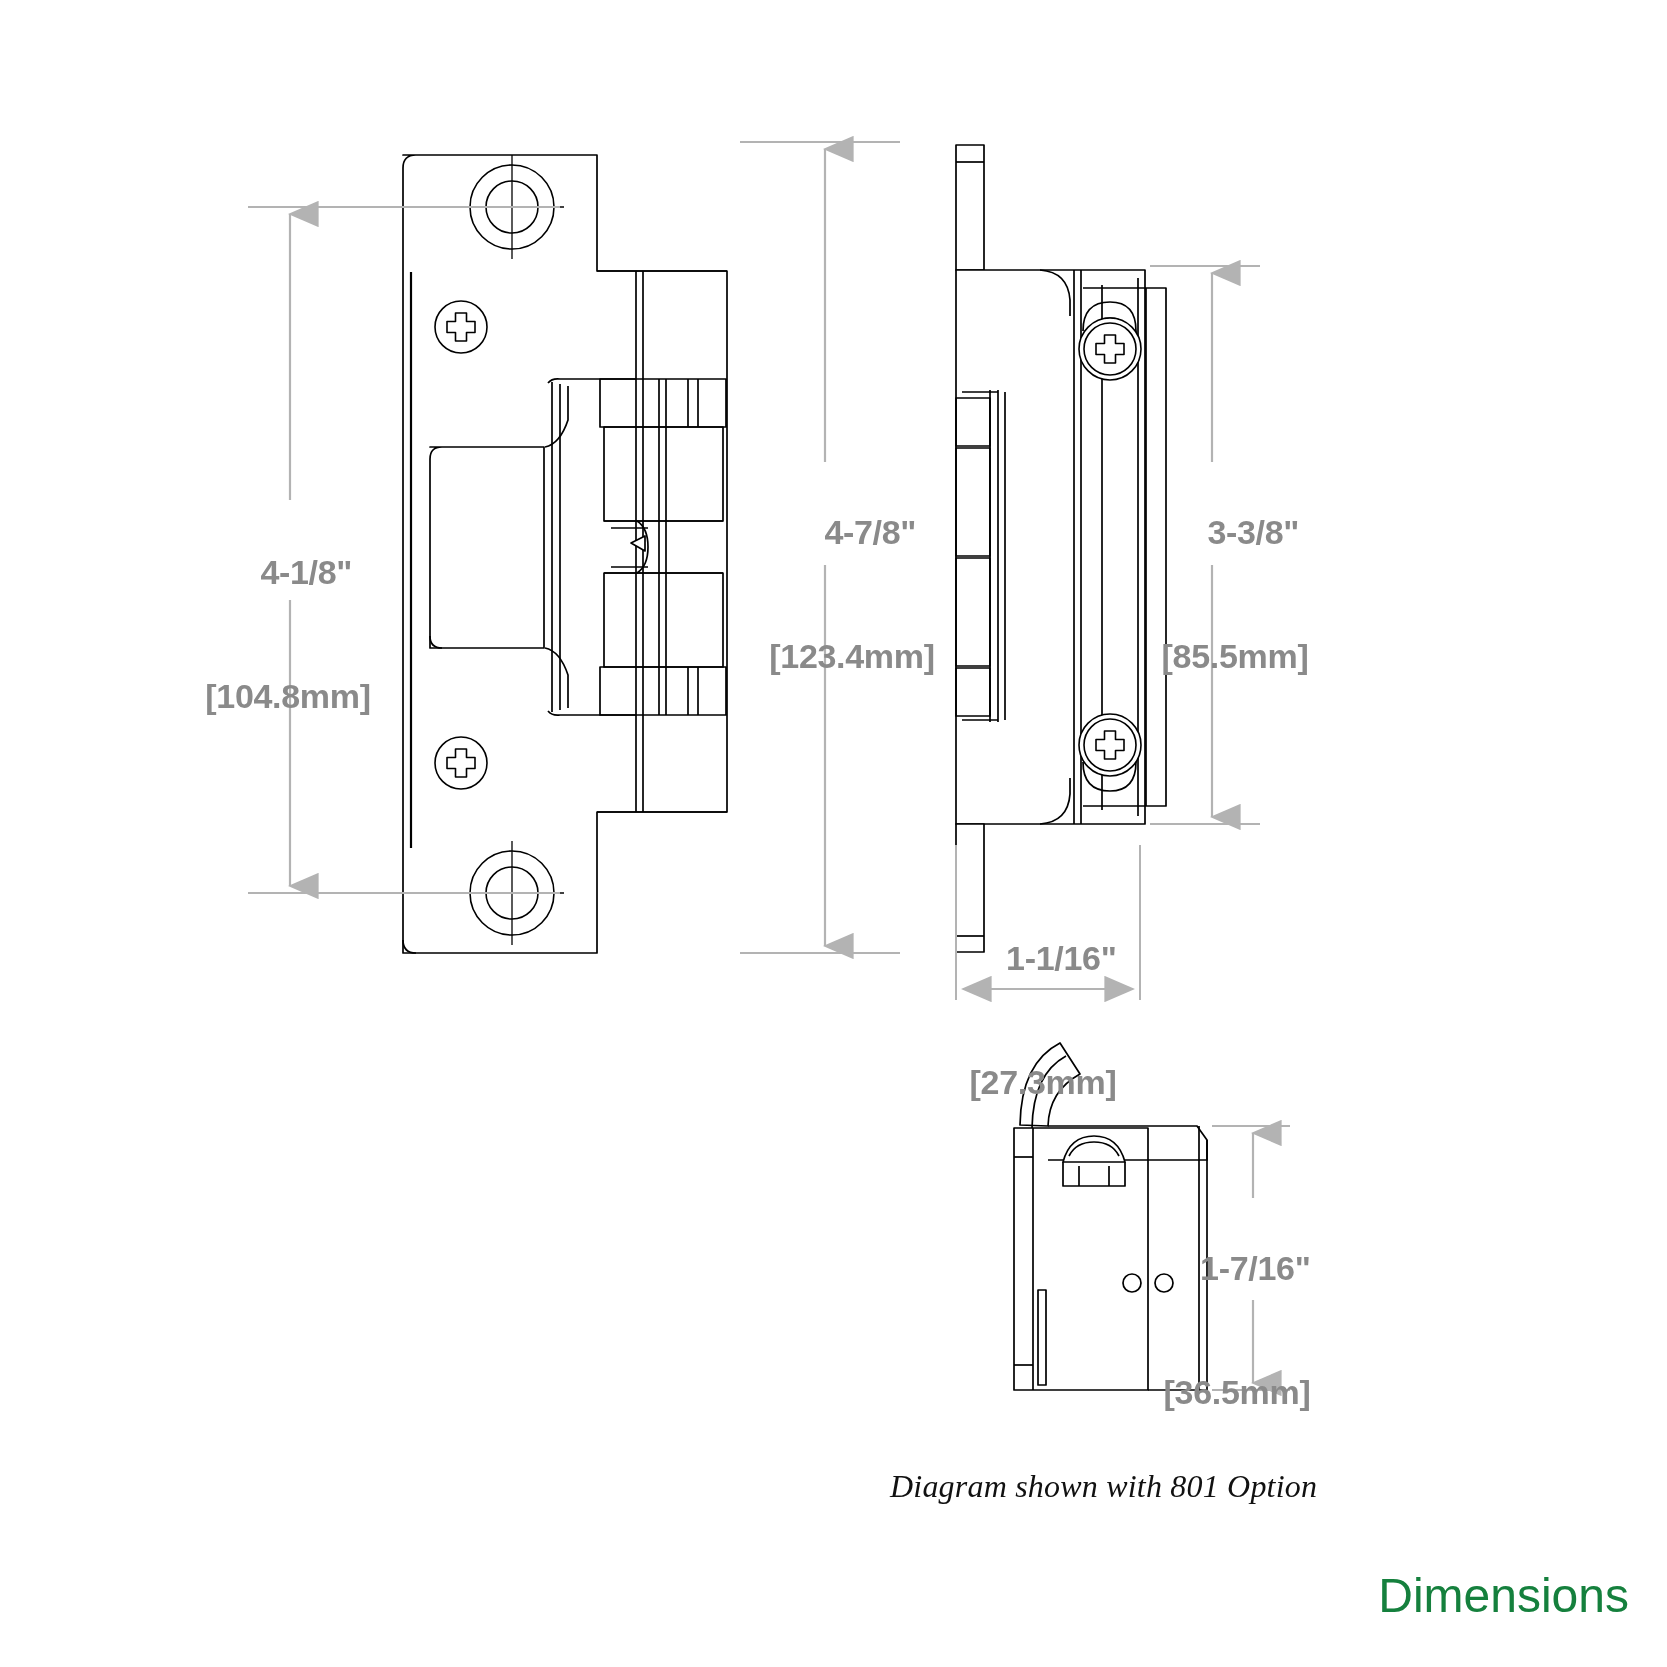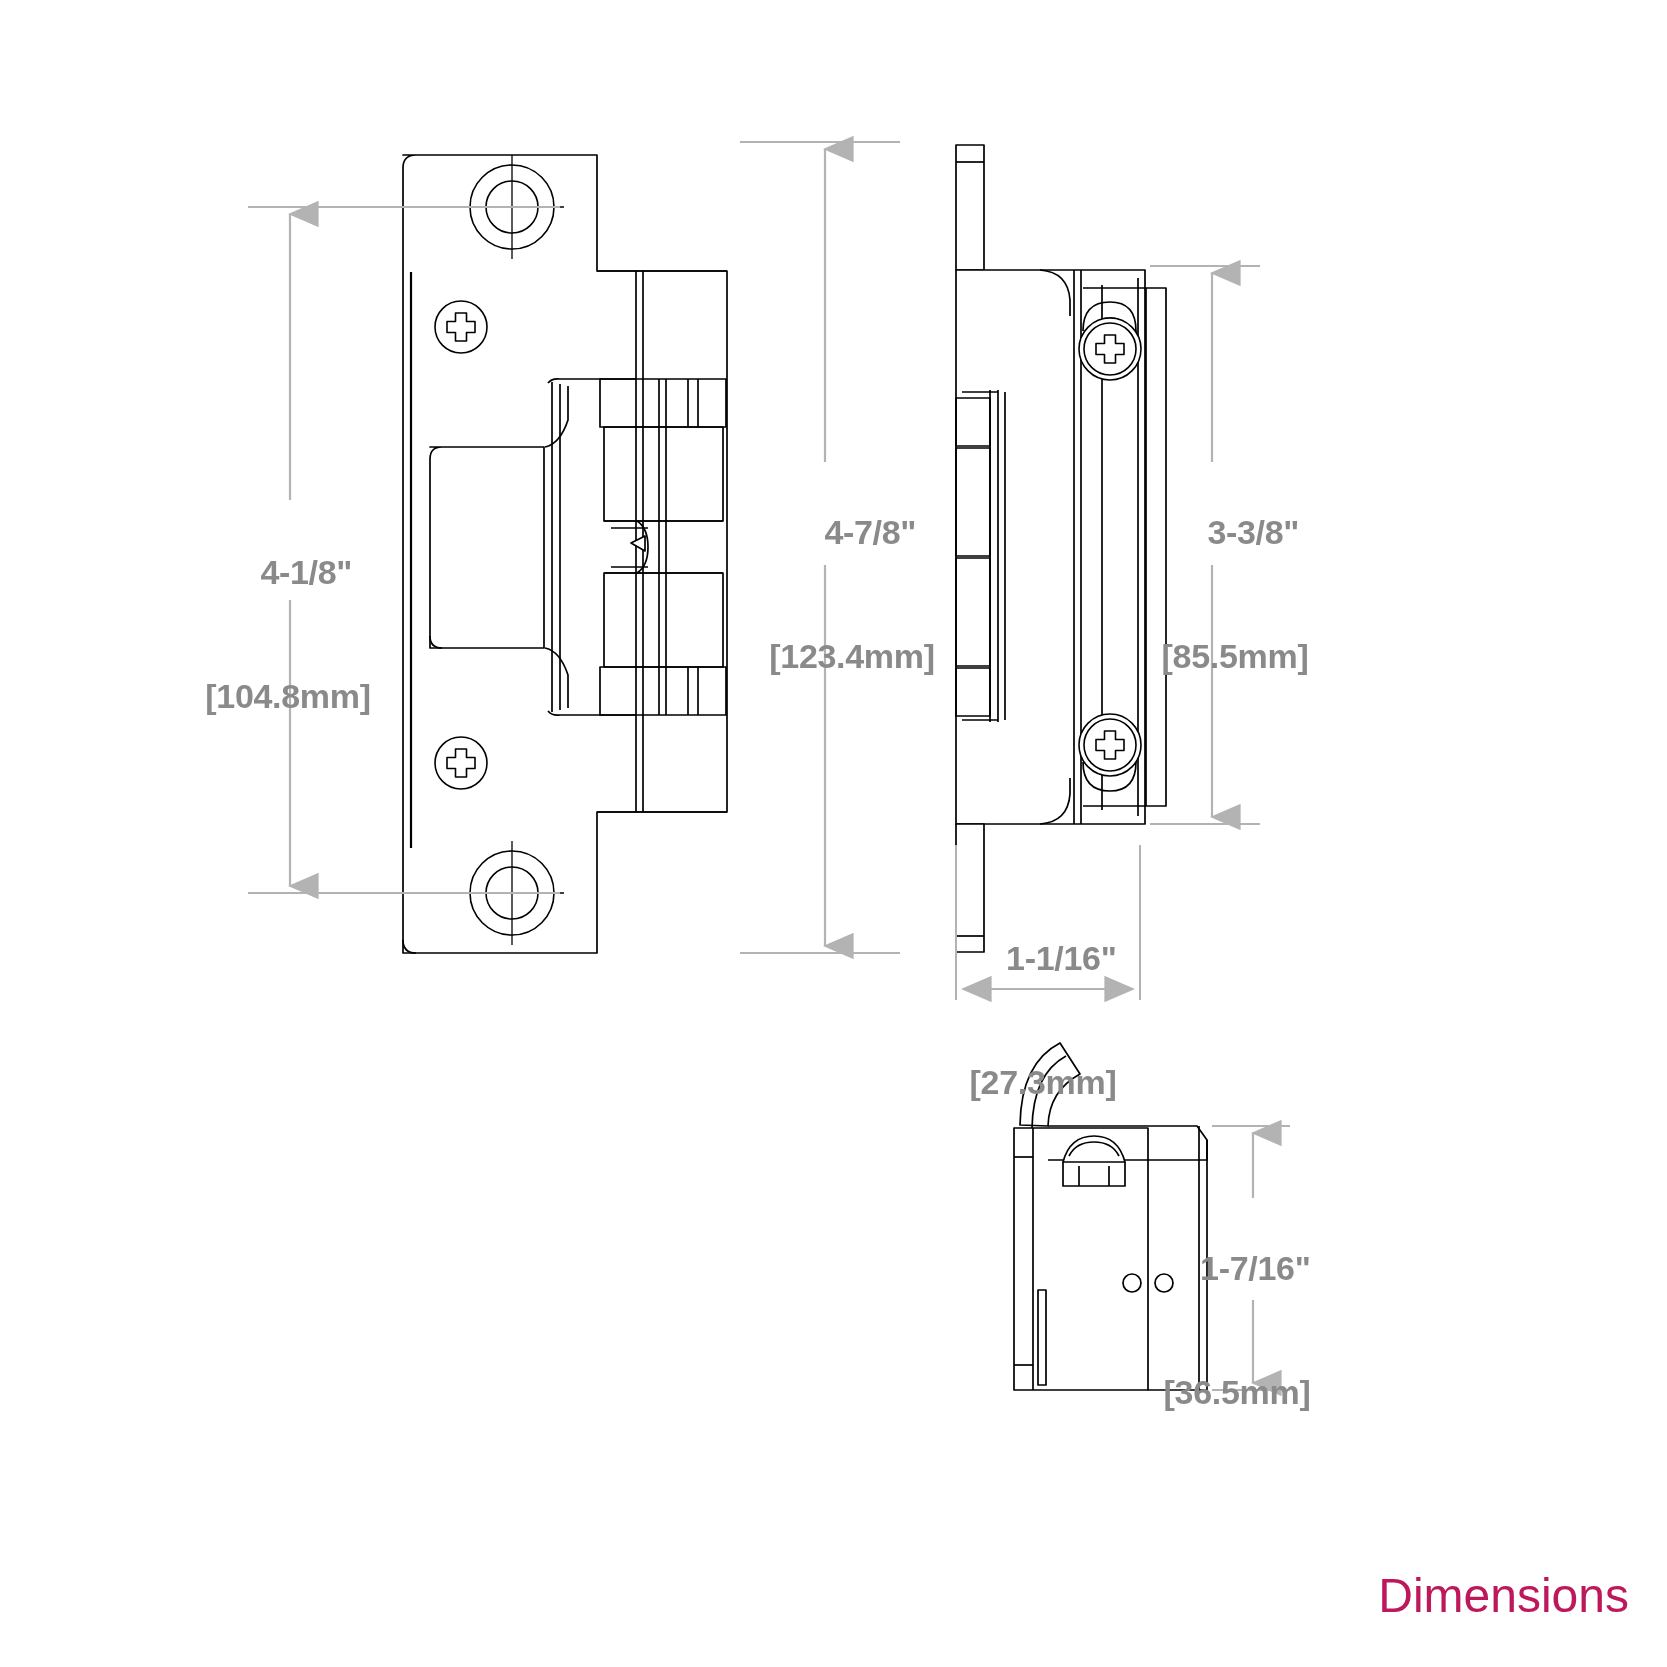--- a/index.html
+++ b/index.html
@@ -284,16 +284,17 @@
   <div class="dimtext" style="left: 928px; top: 898px; width: 230px; color: rgb(138, 138, 138);">
     <span>1-1/16"</span>
     <span class="l2">[27.3mm]</span>
   </div>
 
   <div class="dimtext" style="left: 1122px; top: 1208px; width: 230px; color: rgb(138, 138, 138);">
     <span>1-7/16"</span>
     <span class="l2">[36.5mm]</span>
   </div>
 
-
-  <div id="dimensions-title" style="color: #be185d;">Dimensions</div>
+  <div id="caption">Diagram shown with 801 Option</div>
+
+  <div id="dimensions-title" style="color: #15803d;">Dimensions</div>
 
 </div>
 
 </body></html>

